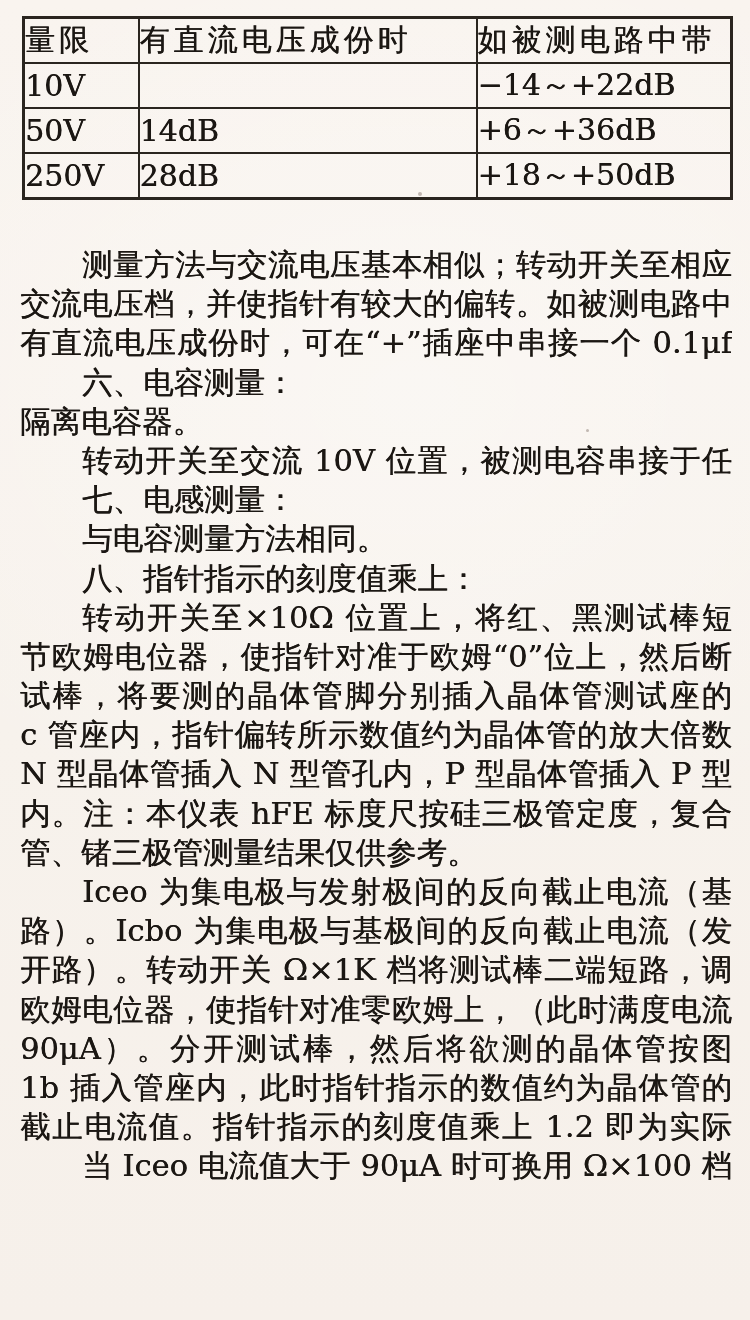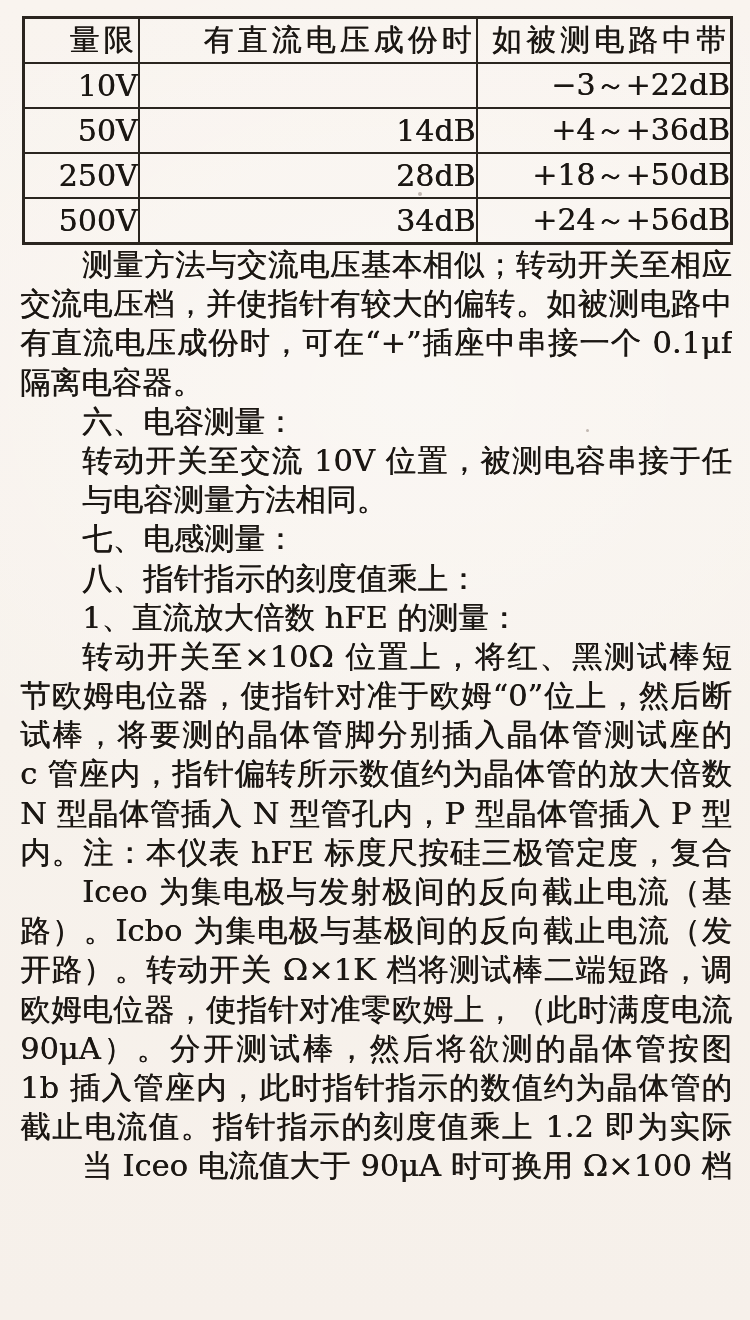--- a/index.html
+++ b/index.html
@@ -27,21 +27,21 @@
     top: 16px;
     width: 708px;
     border-collapse: collapse;
     table-layout: fixed;
     border: 3px solid #2a251f;
   }
   .range-table th, .range-table td {
     border: 2px solid #2a251f;
     height: 43px;
     padding: 0;
-    text-align: right;
+    text-align: left;
     vertical-align: middle;
     font-size: 30px;
     font-weight: normal;
     white-space: nowrap;
     overflow: hidden;
     text-shadow: 0.4px 0.4px 0 currentColor;
   }
   .range-table th { letter-spacing: 4px; }
   .range-table col.c1 { width: 115px; }
   .range-table col.c2 { width: 338px; }
@@ -90,57 +90,52 @@
       <tr>
         <th>量限</th>
         <th>有直流电压成份时</th>
         <th>如被测电路中带</th>
       </tr>
     </thead>
     <tbody>
         <tr>
           <td>10V</td>
           <td></td>
-          <td>−3～+22dB</td>
+          <td>−14～+22dB</td>
         </tr>
         <tr>
           <td>50V</td>
           <td>14dB</td>
-          <td>+4～+36dB</td>
+          <td>+6～+36dB</td>
         </tr>
         <tr>
           <td>250V</td>
           <td>28dB</td>
           <td>+18～+50dB</td>
-        </tr>
-        <tr>
-          <td>500V</td>
-          <td>34dB</td>
-          <td>+24～+56dB</td>
         </tr>
       </tbody>
   </table>
 
   <div class="body-text">
       <div class="line indent full">测量方法与交流电压基本相似；转动开关至相应的</div>
       <div class="line full">交流电压档，并使指针有较大的偏转。如被测电路中带</div>
       <div class="line full">有直流电压成份时，可在“+”插座中串接一个 0.1μf 的</div>
+      <div class="line indent">六、电容测量：</div>
       <div class="line">隔离电容器。</div>
-      <div class="line indent">六、电容测量：</div>
       <div class="line indent full">转动开关至交流 10V 位置，被测电容串接于任一测</div>
+      <div class="line indent">七、电感测量：</div>
       <div class="line indent">与电容测量方法相同。</div>
-      <div class="line indent">七、电感测量：</div>
       <div class="line indent">八、指针指示的刻度值乘上：</div>
-      <div class="line indent">1、直流放大倍数 hFE 的测量：</div>
       <div class="line indent full">转动开关至×10Ω 位置上，将红、黑测试棒短接，调</div>
       <div class="line full">节欧姆电位器，使指针对准于欧姆“0”位上，然后断开测</div>
       <div class="line full">试棒，将要测的晶体管脚分别插入晶体管测试座的 e、b、</div>
       <div class="line full">c 管座内，指针偏转所示数值约为晶体管的放大倍数值。</div>
       <div class="line full">N 型晶体管插入 N 型管孔内，P 型晶体管插入 P 型管孔</div>
       <div class="line full">内。注：本仪表 hFE 标度尺按硅三极管定度，复合三极</div>
+      <div class="line">管、锗三极管测量结果仅供参考。</div>
       <div class="line indent full">Iceo 为集电极与发射极间的反向截止电流（基极开</div>
       <div class="line full">路）。Icbo 为集电极与基极间的反向截止电流（发射极</div>
       <div class="line full">开路）。转动开关 Ω×1K 档将测试棒二端短路，调节零</div>
       <div class="line full">欧姆电位器，使指针对准零欧姆上，（此时满度电流值约</div>
       <div class="line full">90μA）。分开测试棒，然后将欲测的晶体管按图 1a、图</div>
       <div class="line full">1b 插入管座内，此时指针指示的数值约为晶体管的反向</div>
       <div class="line full">截止电流值。指针指示的刻度值乘上 1.2 即为实际值。</div>
       <div class="line indent full">当 Iceo 电流值大于 90μA 时可换用 Ω×100 档进行</div>
     </div>
 

